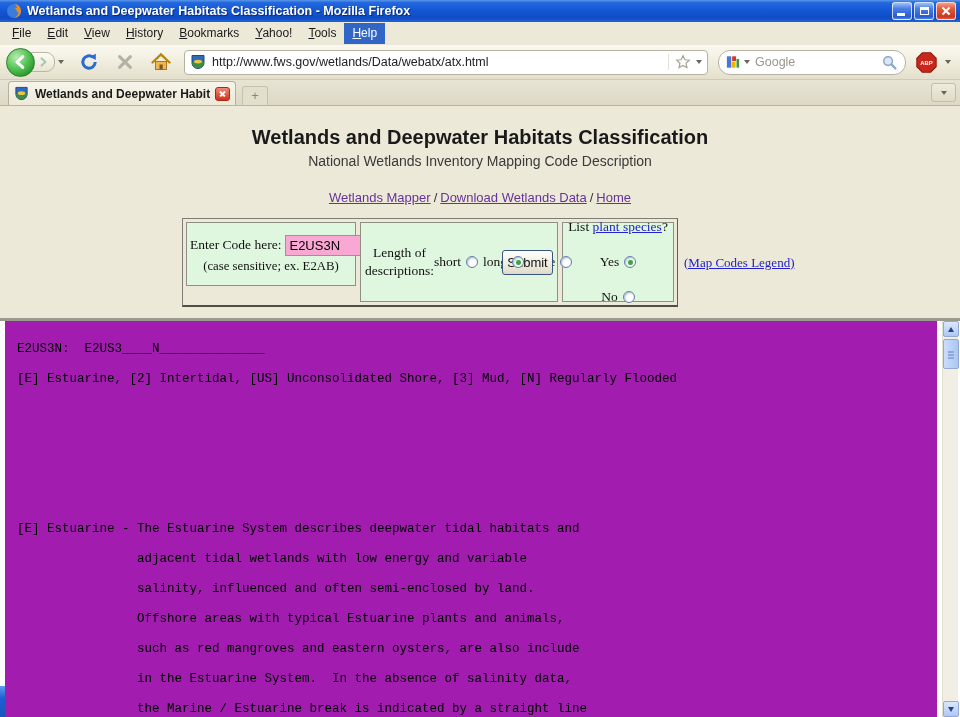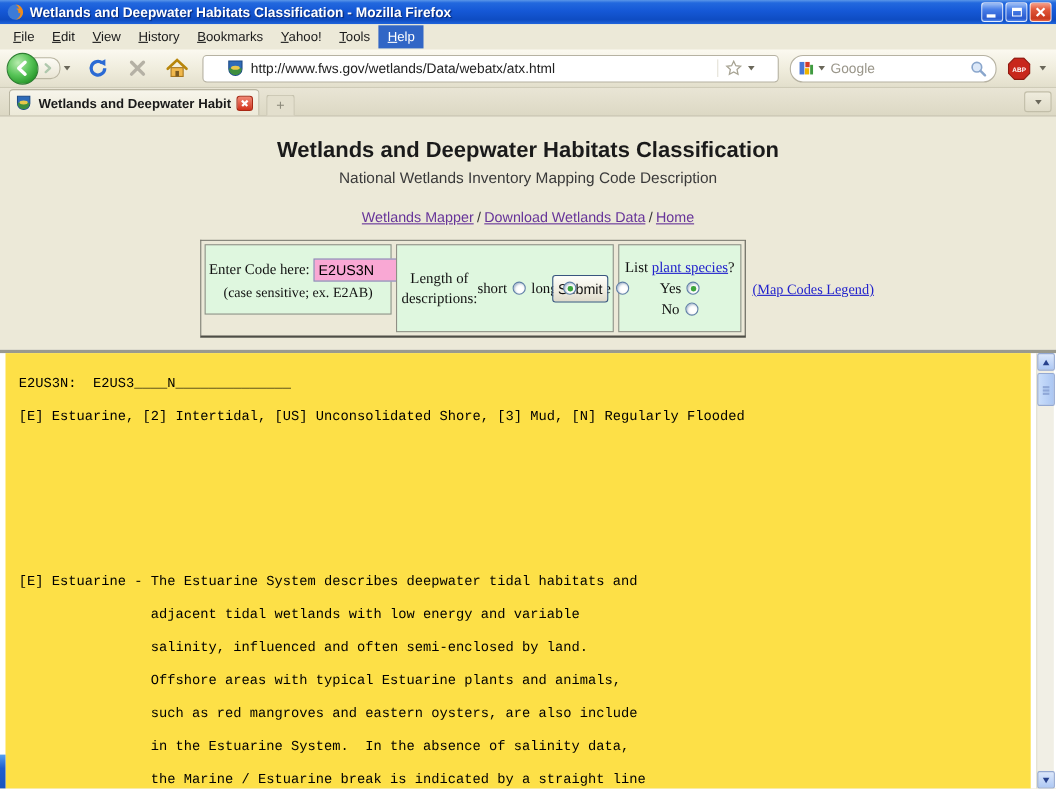--- a/index.html
+++ b/index.html
@@ -37,21 +37,21 @@
   .backfwd { display:flex; align-items:center; }
   .back-btn { width:29px; height:29px; border-radius:50%; border:1px solid #2F7D33; z-index:2;
     background:radial-gradient(circle at 35% 30%,#B8ECAE 0%,#57C457 45%,#1F8F22 85%);
     display:flex; align-items:center; justify-content:center; }
   .fwd-btn { width:24px; height:20px; margin-left:-4px; border:1px solid #BAB6A2; border-radius:0 9px 9px 0;
     background:linear-gradient(180deg,#FDFCF6,#E9E5D4); display:flex; align-items:center; justify-content:center; }
   .caret { width:0; height:0; border-left:3.5px solid transparent; border-right:3.5px solid transparent; border-top:4px solid #6A675A; }
   .nav-caret { margin-left:3px; }
   .toolbtn { margin-left:14px; width:22px; height:22px; display:flex; align-items:center; justify-content:center; }
   .urlbar { margin-left:12px; width:524px; height:25px; background:#fff; border:1px solid #B6B2A2; border-radius:4px;
-    display:flex; align-items:center; padding:0 21px; }
+    display:flex; align-items:center; padding:0 5px; }
   .favicon { width:16px; height:16px; flex:0 0 auto; }
   .url-text { margin-left:6px; font-size:12.5px; color:#222; white-space:nowrap; overflow:hidden; flex:1; }
   .star-wrap { display:flex; align-items:center; gap:5px; padding-left:6px; border-left:1px solid #E4E1D6; }
   .searchbox { margin-left:10px; width:188px; height:25px; background:#fff; border:1px solid #B6B2A2; border-radius:12px;
     display:flex; align-items:center; padding:0 7px; }
   .search-text { margin-left:5px; font-size:12.5px; color:#9A968A; flex:1; }
   .abp { margin-left:10px; width:21px; height:21px; }
   .overflow-caret { margin-left:8px; }
 
   
@@ -90,29 +90,29 @@
   .gbox2 { width:198px; height:80px; display:flex; align-items:center; padding:0 4px; }
   .len-label { width:72px; text-align:center; line-height:1.35; }
   .radio-col { width:60px; display:flex; flex-direction:row; gap:5px; }
   .radio-row { display:flex; align-items:center; justify-content:flex-end; gap:5px; }
   .radio { width:12px; height:12px; border-radius:50%; background:#fff; border:1px solid #5F7FA6;
     box-shadow:inset 1px 1px 2px rgba(90,120,160,.5); position:relative; flex:0 0 auto; }
   .radio.checked::after { content:""; position:absolute; left:3px; top:3px; width:4.5px; height:4.5px; border-radius:50%; background:#3DA53D; }
   .submit-btn { margin-left:8px; width:60px; height:25px; border:1px solid #39557F; border-radius:3px;
     background:linear-gradient(180deg,#FEFEFA 0%,#F0EDE1 55%,#DEDACB 100%);
     font-family:"Liberation Sans",sans-serif; font-size:13px; color:#111; text-align:center; line-height:23px; }
-  .gbox3 { width:112px; height:80px; display:flex; flex-direction:column; align-items:center; justify-content:center; gap:3px; }
+  .gbox3 { width:112px; height:80px; display:flex; flex-direction:column; align-items:center; justify-content:center; gap:19px; }
   .species-q { white-space:nowrap; }
   .link-blue { color:#2222CC; text-decoration:underline; }
   .legend-link { margin-left:6px; font-family:"Liberation Serif","DejaVu Serif",serif; font-size:13px; }
 
   
   .results { position:absolute; top:212px; left:0; right:0; bottom:0; background:#fff;
     border-top:3px solid; border-image:linear-gradient(180deg,#9A9A8E,#3C3C35) 1; }
-  .results-body { position:absolute; left:5px; right:23px; top:0; bottom:0; background:#fde047; overflow:hidden; }
+  .results-body { position:absolute; left:5px; right:23px; top:0; bottom:0; background:#a21caf; overflow:hidden; }
   .results-pre { padding:13px 0 0 12px; font-family:"Liberation Mono","DejaVu Sans Mono",monospace;
     font-size:12.5px; line-height:30px; color:#000; white-space:pre; }
   .scrollbar { position:absolute; right:2px; top:0; width:16px; bottom:0; background:#F1EFE5; border-left:1px solid #E2DFD2; }
   .sb-btn { position:absolute; left:0; width:16px; height:16px; border:1px solid #93A8D2; border-radius:2px;
     background:linear-gradient(180deg,#DCE8FC,#AEC8F4); display:flex; align-items:center; justify-content:center; }
   .sb-up { top:0; } .sb-down { bottom:0; }
   .tri-up { width:0; height:0; border-left:3.5px solid transparent; border-right:3.5px solid transparent; border-bottom:5px solid #27418C; }
   .tri-down { width:0; height:0; border-left:3.5px solid transparent; border-right:3.5px solid transparent; border-top:5px solid #27418C; }
   .sb-thumb { position:absolute; left:0; top:18px; width:16px; height:30px; border:1px solid #94A9D2; border-radius:2px;
     background:linear-gradient(90deg,#CADEFB,#ABC6F2); }

